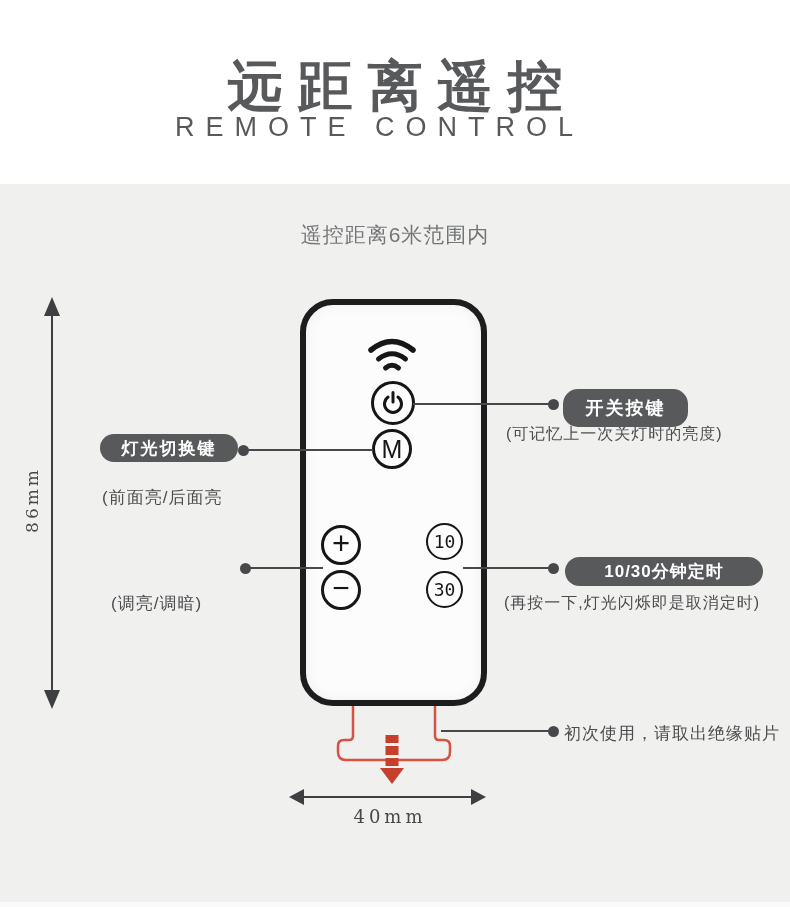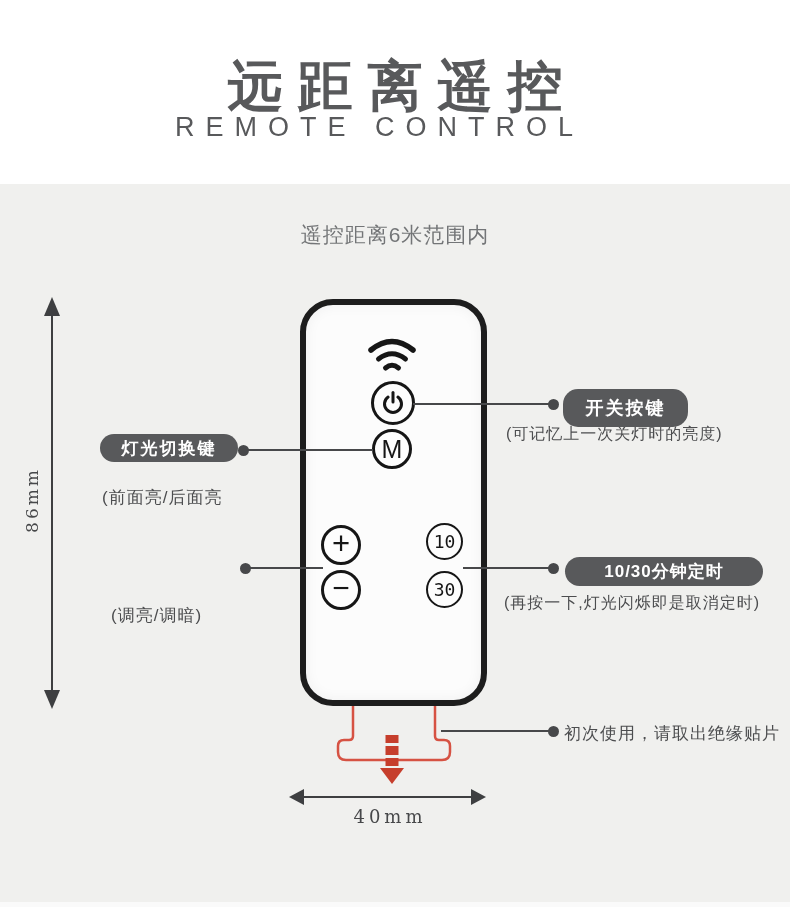--- a/index.html
+++ b/index.html
@@ -55,21 +55,21 @@
     font-weight:700;letter-spacing:2px;
   }
   .pill-mode{left:100px;top:434px;width:138px;height:28px;font-size:17px;}
   .pill-power{left:563px;top:389px;width:125px;height:38px;font-size:18px;}
   .pill-dimmer{left:102px;top:553px;width:131px;height:29px;font-size:17px;}
   .pill-timer{left:565px;top:557px;width:198px;height:29px;font-size:17px;letter-spacing:1px;}
   
   .cap{color:#4c4d4f;letter-spacing:1px;}
   .cap-mode{left:102px;top:473px;font-size:17px;line-height:26px;margin-top:12px;}
   .cap-power{left:506px;top:424px;font-size:16px;}
-  .cap-dimmer{left:111px;top:592px;font-size:17px;margin-top:12px;}
+  .cap-dimmer{left:111px;top:592px;font-size:17px;}
   .cap-timer{left:504px;top:593px;font-size:16px;}
   .cap-insulation{left:564px;top:722px;font-size:17px;letter-spacing:1px;}
   
   .dim-line-v{left:51px;top:306px;width:2px;height:390px;background:#3e3f41;}
   .tri{width:0;height:0;z-index:2;}
   .tri-up{left:44px;top:297px;border-left:8px solid transparent;border-right:8px solid transparent;border-bottom:19px solid #3e3f41;}
   .tri-down{left:44px;top:690px;border-left:8px solid transparent;border-right:8px solid transparent;border-top:19px solid #3e3f41;}
   .dim-label-v{
     left:-13px;top:490px;width:90px;height:20px;text-align:center;
     transform:rotate(-90deg);font-family:"DejaVu Serif","Liberation Serif",serif;

